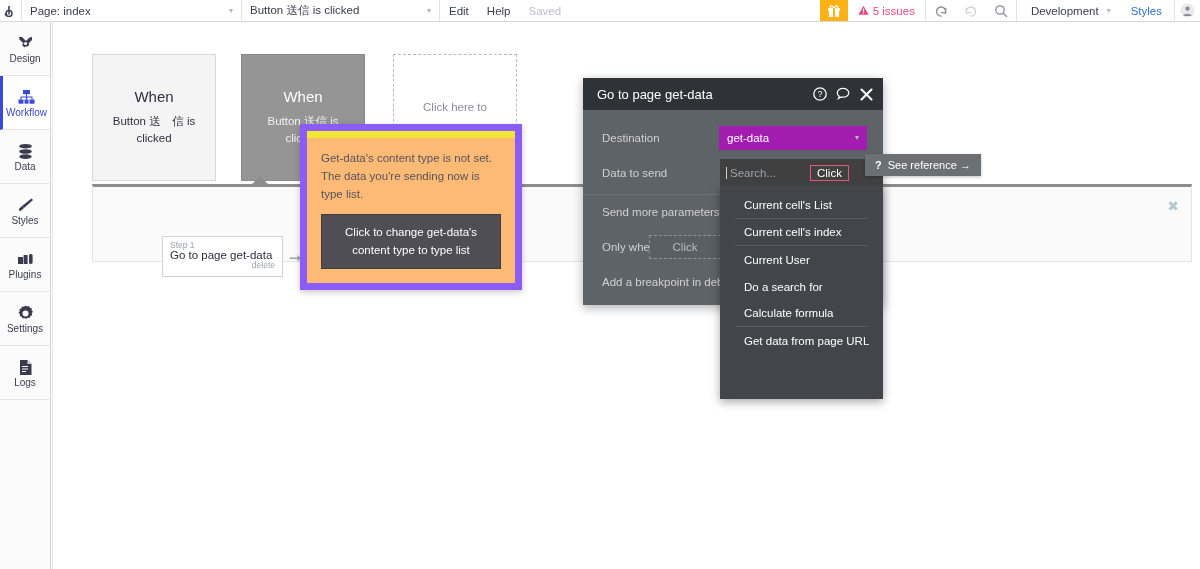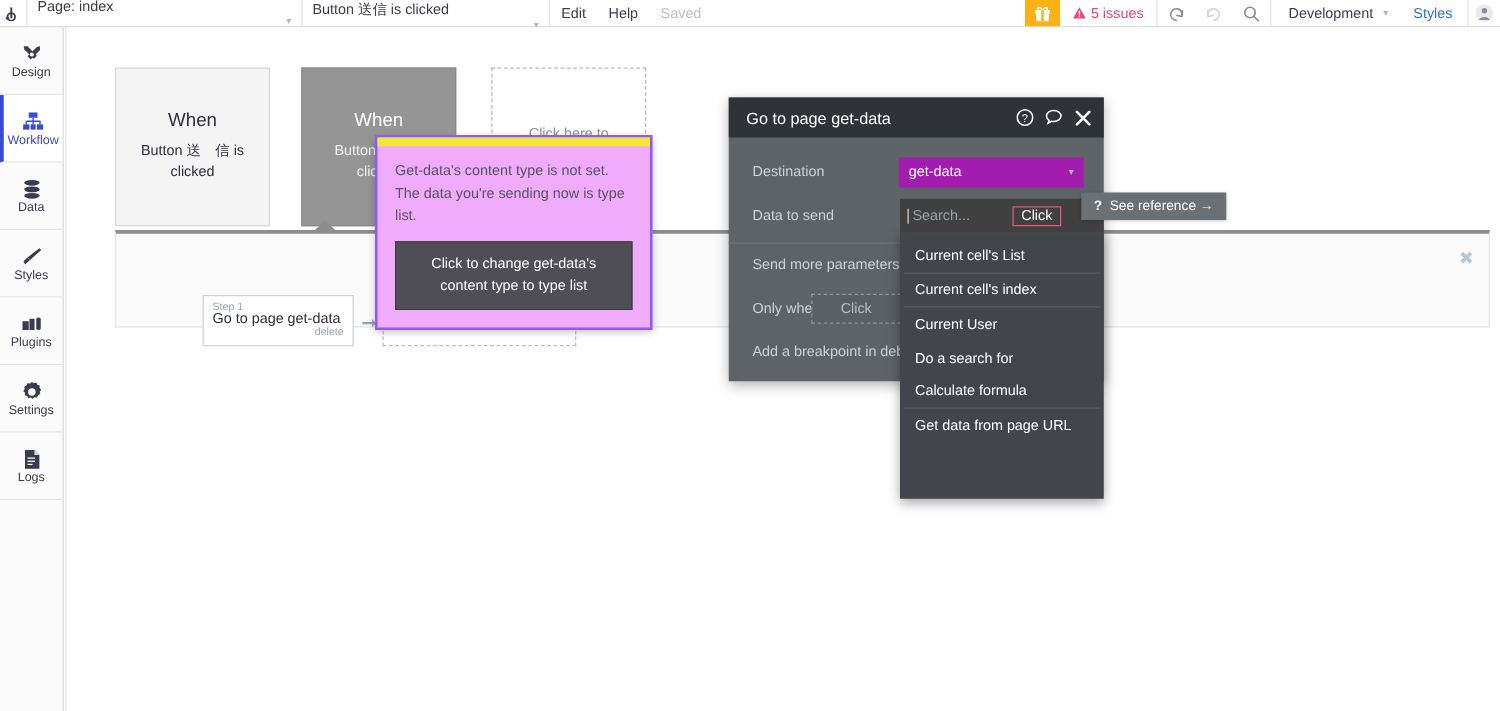--- a/index.html
+++ b/index.html
@@ -15,22 +15,22 @@
   .topbar {
     position: absolute; top: 0; left: 0; width: 1200px; height: 22px;
     background: #ffffff; border-bottom: 1px solid #d8d8d8;
     display: flex; align-items: stretch; font-size: 11.5px; color: #3b3b4f;
   }
   .tb-logo {
     width: 22px; display: flex; align-items: center; justify-content: center;
     border-right: 1px solid #e3e3e3; color: #3f3f56; font-weight: bold; font-size: 13px;
   }
   .tb-select {
-    display: flex; align-items: flex-start; padding: 0 8px;
-    border-right: 1px solid #e3e3e3; position: relative; flex-direction: column;
+    display: flex; align-items: center; padding: 0 8px;
+    border-right: 1px solid #e3e3e3; position: relative;
   }
   .tb-select .lbl { color: #3b3b4f; white-space: nowrap; }
   .tb-select .caret {
     margin-left: auto; padding-left: 14px; color: #b5b5c0; font-size: 8px;
   }
   #page-select { width: 220px; }
   #event-select { width: 198px; }
   .tb-textbtn {
     display: flex; align-items: center; padding: 0 9px; color: #3b3b4f; cursor: pointer;
   }
@@ -134,22 +134,22 @@
   }
   .step-add {
     position: absolute; left: 213px; top: 49px; width: 155px; height: 41px;
     border: 1px dashed #c0c0c0; display: flex; align-items: center;
     padding-left: 12px; font-size: 11.5px; color: #6f6f7d; cursor: pointer;
     white-space: nowrap; overflow: hidden;
   }
 
   
   .warn {
-    position: absolute; left: 300px; top: 108px; width: 222px;
-    background: #f0abfc; border: 2px solid #8b5cf6;
+    position: absolute; left: 300px; top: 124px; width: 222px;
+    background: #fdba74; border: 7px solid #8b5cf6;
     box-shadow: 0 2px 6px rgba(0,0,0,0.22); z-index: 40;
   }
   .warn-bar { height: 7px; background: #f2e636; }
   .warn-body { padding: 12px 14px 14px; }
   .warn-text { font-size: 11.5px; color: #545460; line-height: 1.55; }
   .warn-btn {
     margin-top: 11px; background: #4e4e54; border: 1px solid #3d3d42;
     color: #ffffff; font-size: 11.5px; text-align: center; line-height: 1.5;
     padding: 9px 10px; cursor: pointer;
   }
@@ -196,21 +196,21 @@
   .search-input::placeholder { color: #9ea3a7; }
   .token {
     margin-left: 10px; border: 1px solid #e2557f; color: #ffffff;
     font-size: 11.5px; padding: 1px 6px; cursor: pointer;
   }
 
   
   .dropdown {
     position: absolute; left: 720px; top: 186px; width: 163px; height: 213px;
     background: #42464a; box-shadow: 0 3px 9px rgba(0,0,0,0.35); z-index: 60;
-    padding: 6px 3px;
+    padding: 6px 15px;
   }
   .dd-item {
     height: 27px; display: flex; align-items: center; padding: 0 9px;
     font-size: 11.5px; color: #ffffff; cursor: pointer; white-space: nowrap;
   }
   .dd-item.sep-after { border-bottom: 1px solid #595d61; }
 
   
   .seeref {
     position: absolute; left: 865px; top: 154px; height: 22px;

